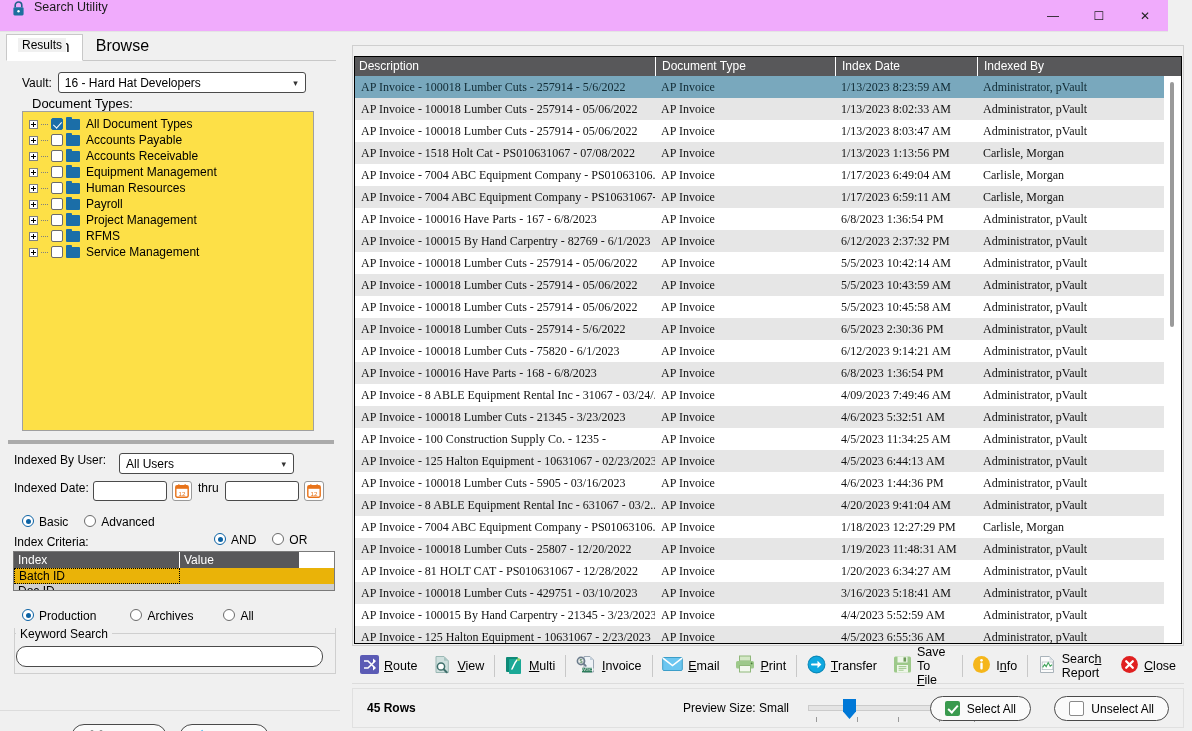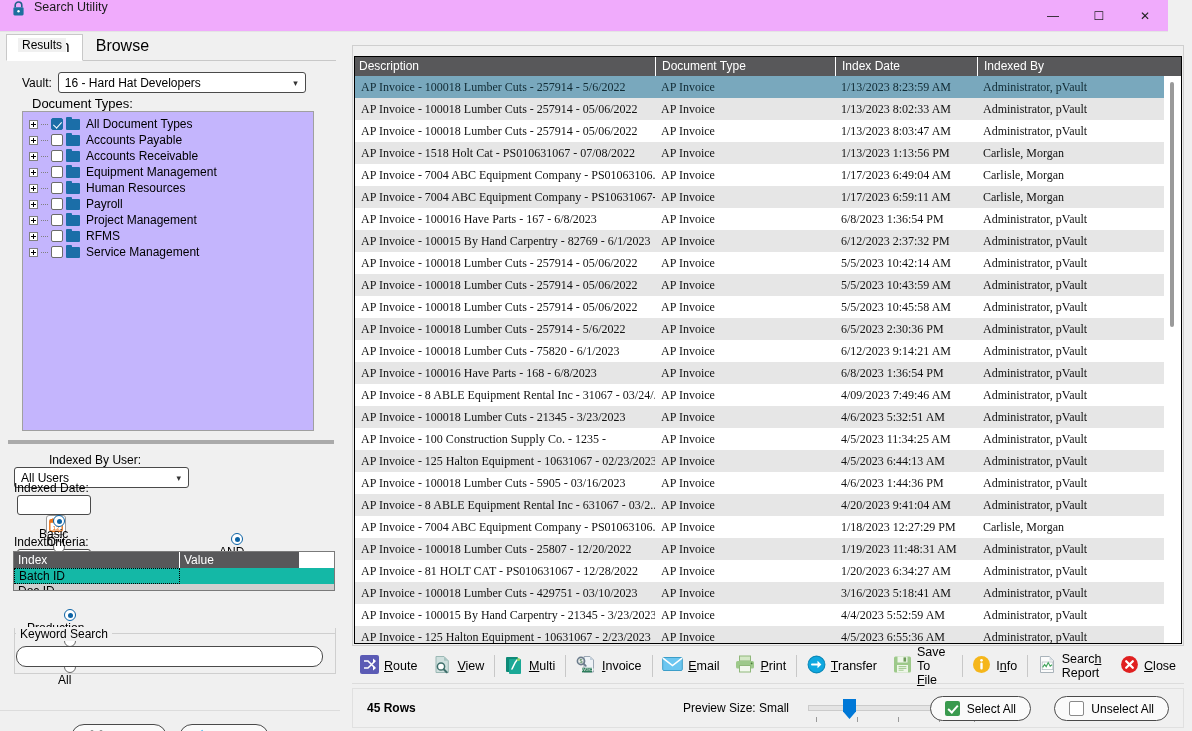--- a/index.html
+++ b/index.html
@@ -71,21 +71,21 @@
     height: 21px; display: flex; align-items: center; padding: 0 4px 0 6px;
     font-size: 12px; position: relative;
   }
   .combo .chev { position: absolute; right: 7px; color: #333; font-size: 9px; }
   #vault-combo { width: 248px; }
 
   .doctypes-label { position: absolute; left: 32px; top: 64px; font-size: 13px; }
 
   .tree {
     position: absolute; left: 22px; top: 79px; width: 292px; height: 320px;
-    background: #c4b5fd; border: 1px solid #a0a0a0;
+    background: #fde047; border: 1px solid #a0a0a0;
     overflow: hidden;
   }
   .tnode {
     display: flex; align-items: center; height: 16px; padding-left: 6px; gap: 3px;
     font-size: 12px;
   }
   .expander {
     width: 9px; height: 9px; border: 1px solid #808080; background: #fff;
     position: relative; flex: 0 0 auto;
   }
@@ -111,21 +111,21 @@
   .folder:before {
     content: ""; position: absolute; left: 0; top: -2px; width: 6px; height: 3px;
     background: #1b6ea8; border-radius: 1px 1px 0 0;
   }
   .tnode .tlabel { margin-left: 3px; }
 
   .hsep {
     position: absolute; left: 8px; top: 408px; width: 326px; height: 4px; background: #aaaaaa;
   }
 
-  .fieldrow { position: absolute; display: flex; align-items: center; font-size: 12px; flex-direction: column; }
+  .fieldrow { position: absolute; display: flex; font-size: 12px; }
   #row-indexedby { left: 14px; top: 421px; gap: 0; }
   #row-indexedby .lbl { width: 105px; }
   #user-combo { width: 175px; }
 
   #row-indexeddate { left: 14px; top: 449px; gap: 0; }
   #row-indexeddate .lbl { width: 79px; }
   .txtbox {
     border: 1px solid #4a4a4a; border-radius: 3px; background: #ffffff;
     height: 20px; font-size: 12px; padding: 0 5px; outline: none;
     font-family: "Liberation Sans", sans-serif;
@@ -146,21 +146,21 @@
     border-radius: 50%; background: #0b62a4;
   }
   .radiolbl { margin-left: 5px; margin-right: 16px; font-size: 12px; }
 
   #row-basic { left: 22px; top: 483px; }
   #row-andor { left: 214px; top: 501px; }
   .criteria-label { position: absolute; left: 14px; top: 503px; font-size: 12px; }
 
   .grid {
     position: absolute; left: 13px; top: 519px; width: 322px; height: 40px;
-    background: #14b8a6; border: 1px solid #7a7a7a; overflow: hidden;
+    background: #eab308; border: 1px solid #7a7a7a; overflow: hidden;
   }
   .ghead { display: flex; height: 16px; background: #58585a; color: #ffffff; font-size: 12px; }
   .ghead .gh { padding-left: 4px; border-right: 1px solid #ffffff; line-height: 16px; }
   .ghead .gh1 { width: 166px; }
   .ghead .gh2 { width: 120px; }
   .ghead .ghspace { flex: 1; background: #ffffff; border-right: none; }
   .grow { display: flex; height: 16px; font-size: 12px; }
   .grow .gc1 { width: 166px; padding-left: 4px; }
   .grow .gc2 { width: 120px; padding-left: 4px; }
   .grow.focused .gc1 { border: 1px dotted #000; height: 16px; line-height: 14px; }

